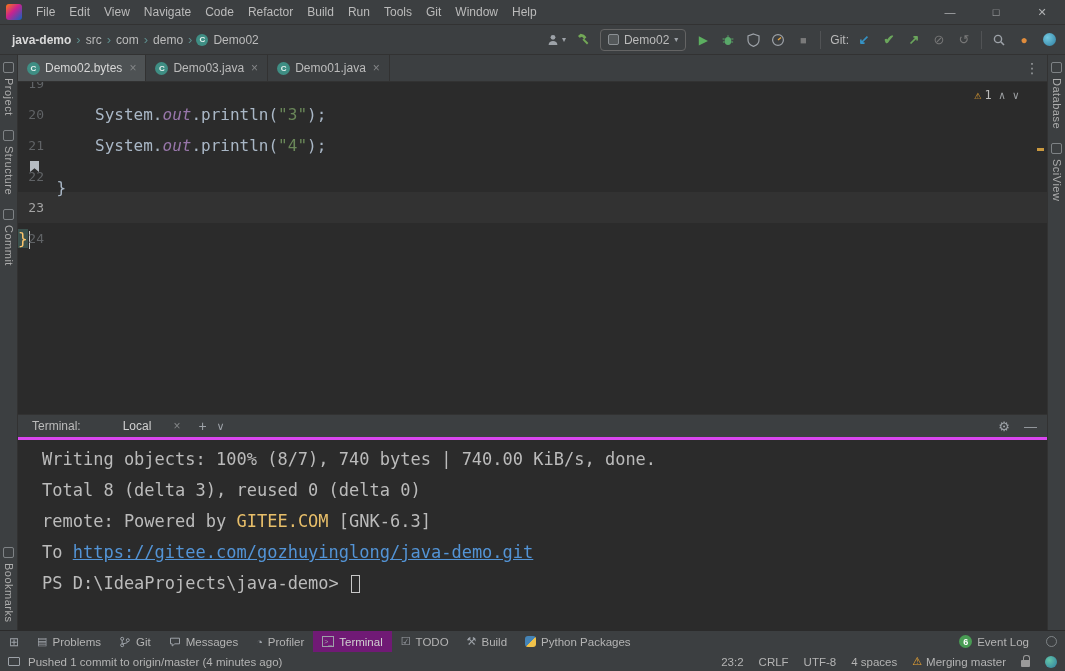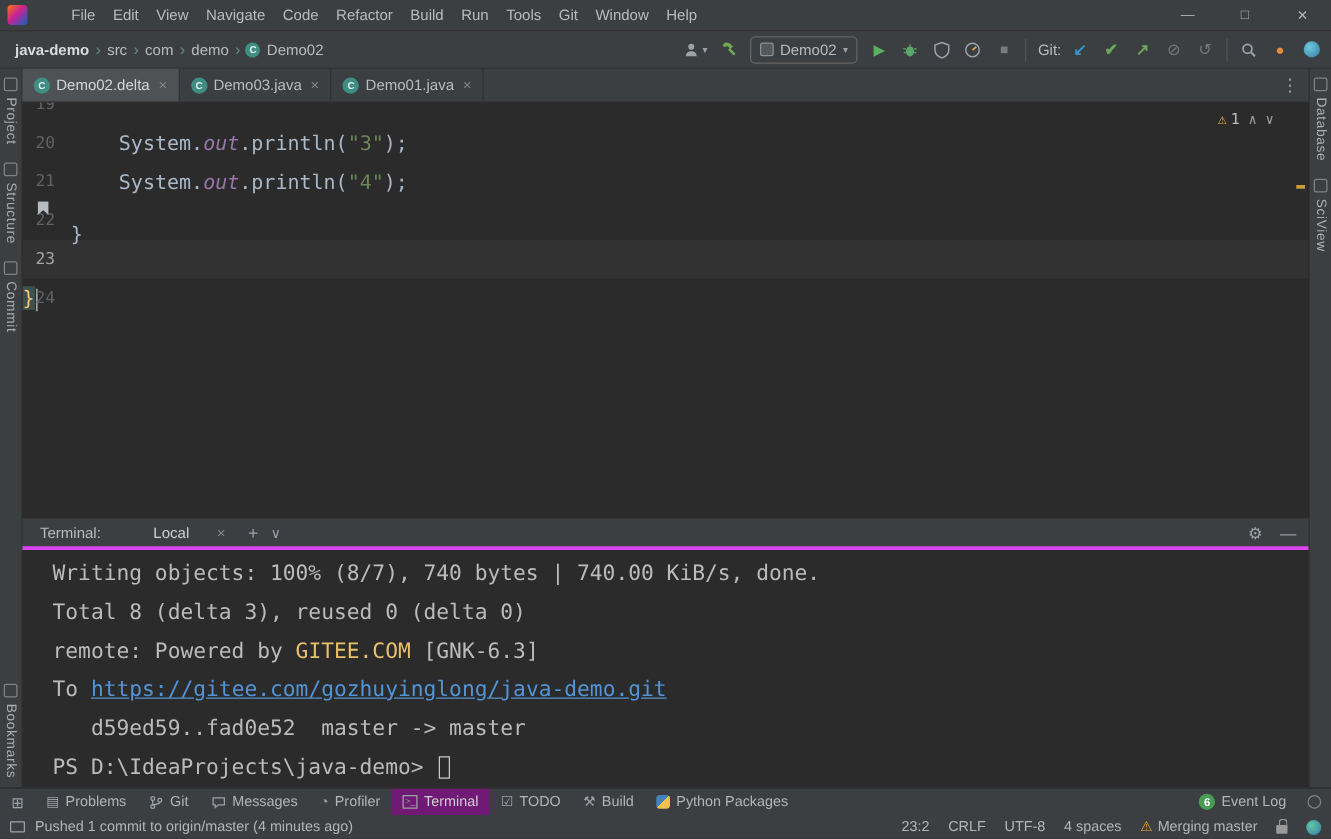--- a/index.html
+++ b/index.html
@@ -4,21 +4,21 @@
 <style>
   * { margin:0; padding:0; box-sizing:border-box; }
   html,body { width:1065px; height:671px; }
   body { font-family:"Liberation Sans", sans-serif; background:#2b2b2b; color:#bbbbbb; overflow:hidden; }
   .window { width:1065px; height:671px; display:flex; flex-direction:column; background:#3c3f41; }
 
   
   .title-bar { height:25px; flex:none; display:flex; align-items:center; background:#3c3f41; position:relative; border-bottom:1px solid #323232; }
   .logo { width:16px; height:16px; margin:0 7px 0 6px; border-radius:3px;
           background:linear-gradient(135deg,#f97a12 0%,#c9228f 45%,#0b65c2 100%); flex:none; }
-  .menu-bar { display:flex; height:100%; align-items:flex-end;margin-left:21px; }
+  .menu-bar { display:flex; height:100%; align-items:flex-end; }
   .menu-item { padding:0 7px; font-size:12px; color:#bbbbbb; height:100%; display:flex; align-items:center; cursor:default; }
   .window-title { position:absolute; left:568px; top:50%; transform:translateY(-50%); color:#787878; font-size:12px; white-space:nowrap; }
   .win-btns { margin-left:auto; display:flex; height:100%; }
   .win-btn { width:46px; display:flex; align-items:center; justify-content:center; color:#afb1b3; font-size:11px; }
 
   
   .nav-bar { height:30px; flex:none; display:flex; align-items:center; background:#3c3f41; padding:0 8px 0 10px; border-bottom:1px solid #323232; }
   .bc-item { font-size:12px; color:#bbbbbb; margin:0 2px; white-space:nowrap; }
   .bc-item.bold { color:#dadada; font-weight:bold; }
   .bc-sep { color:#5d8d8d; font-size:13px; margin:0 3px; }
@@ -250,21 +250,21 @@
           </div>
         </span>
     </div>
 
     <div class="center">
 
       <div class="tabs-bar">
         <span style="display:flex;align-items:stretch;">
             <div class="tab sel">
               <span class="class-icon">C</span>
-              <span class="tab-label">Demo02.delta</span>
+              <span class="tab-label">Demo02.bytes</span>
               <span class="tab-close">×</span>
             </div>
             <div class="tab">
               <span class="class-icon">C</span>
               <span class="tab-label">Demo03.java</span>
               <span class="tab-close">×</span>
             </div>
             <div class="tab">
               <span class="class-icon">C</span>
               <span class="tab-label">Demo01.java</span>
@@ -330,21 +330,20 @@
           <span>⚙</span>
           <span>—</span>
         </span>
       </div>
 
       <div class="terminal-body">
           <div class="t-line"><span class="tt-p">Writing objects: 100% (8/7), 740 bytes | 740.00 KiB/s, done.</span></div>
           <div class="t-line"><span class="tt-p">Total 8 (delta 3), reused 0 (delta 0)</span></div>
           <div class="t-line"><span class="tt-p">remote: Powered by </span><span class="tt-y">GITEE.COM</span><span class="tt-p"> [GNK-6.3]</span></div>
           <div class="t-line"><span class="tt-p">To </span><span class="tt-link">https://gitee.com/gozhuyinglong/java-demo.git</span></div>
-          <div class="t-line"><span class="tt-p">   d59ed59..fad0e52  master -&gt; master</span></div>
           <div class="t-line"><span class="tt-p">PS D:\IdeaProjects\java-demo&gt; </span><span class="tt-cursor"></span></div>
         </div>
 
     </div>
 
     <div class="stripe right">
       <span style="display:flex;flex-direction:column;align-items:center;">
           <div class="stripe-item">
             <span class="stripe-ic"></span>
             <span class="vlabel">Database</span>

